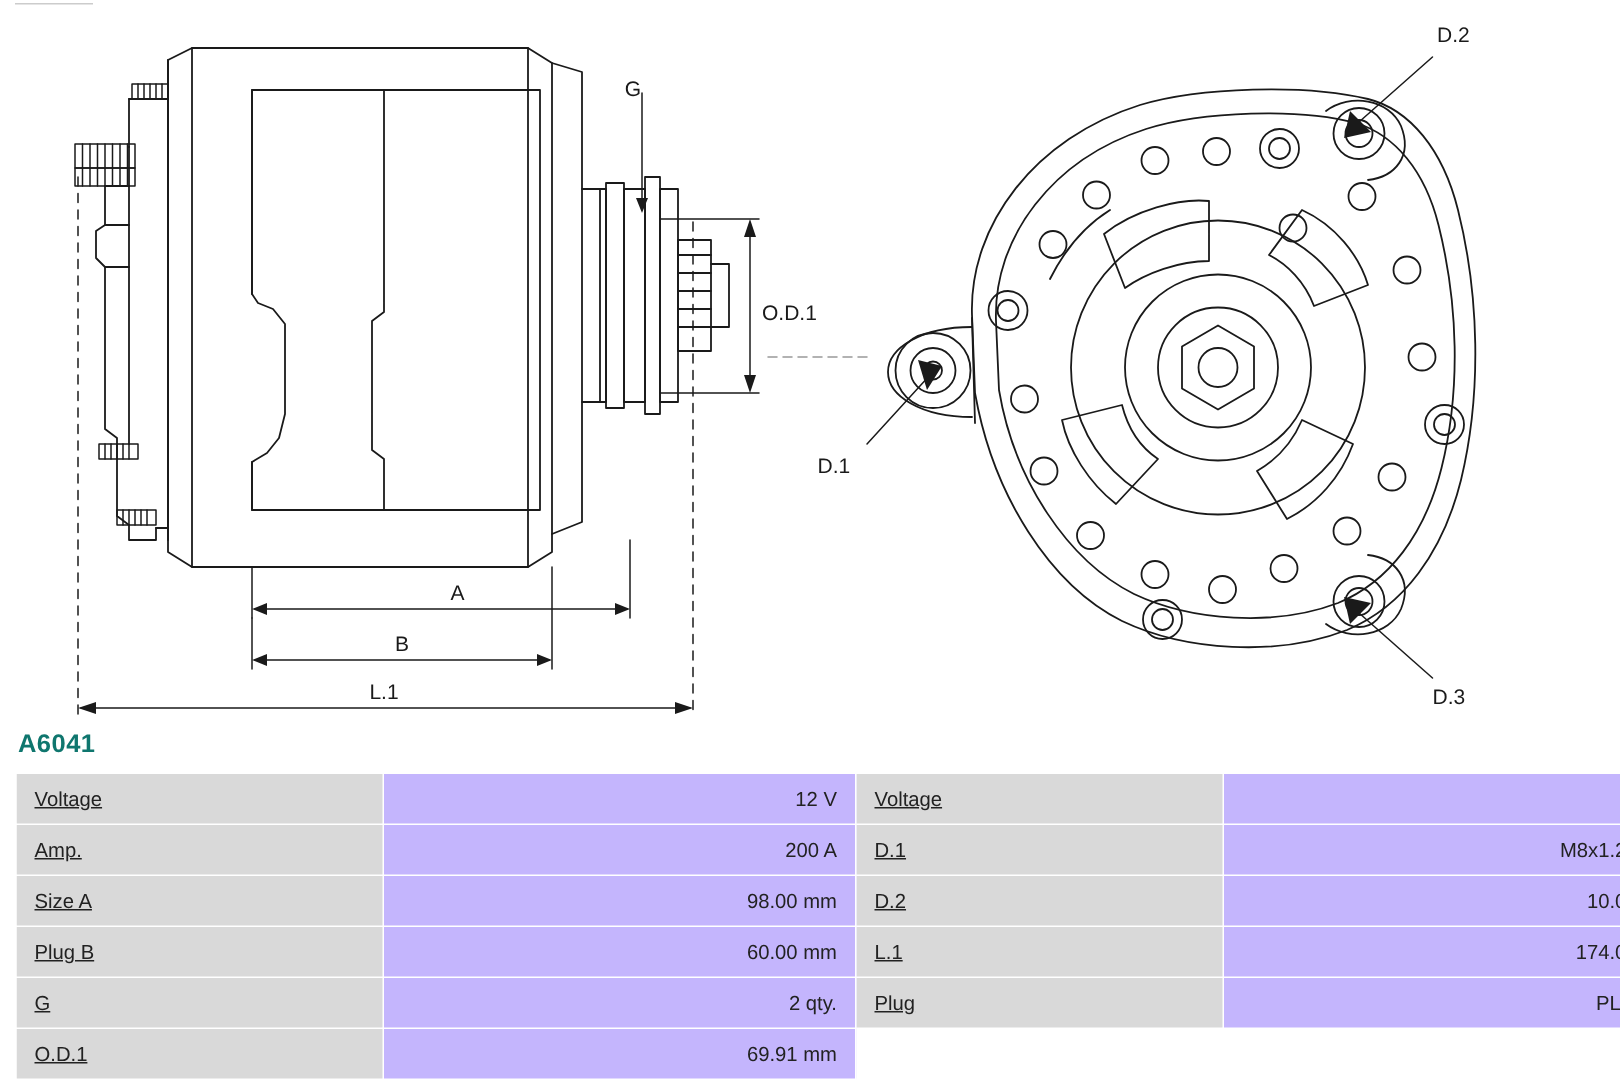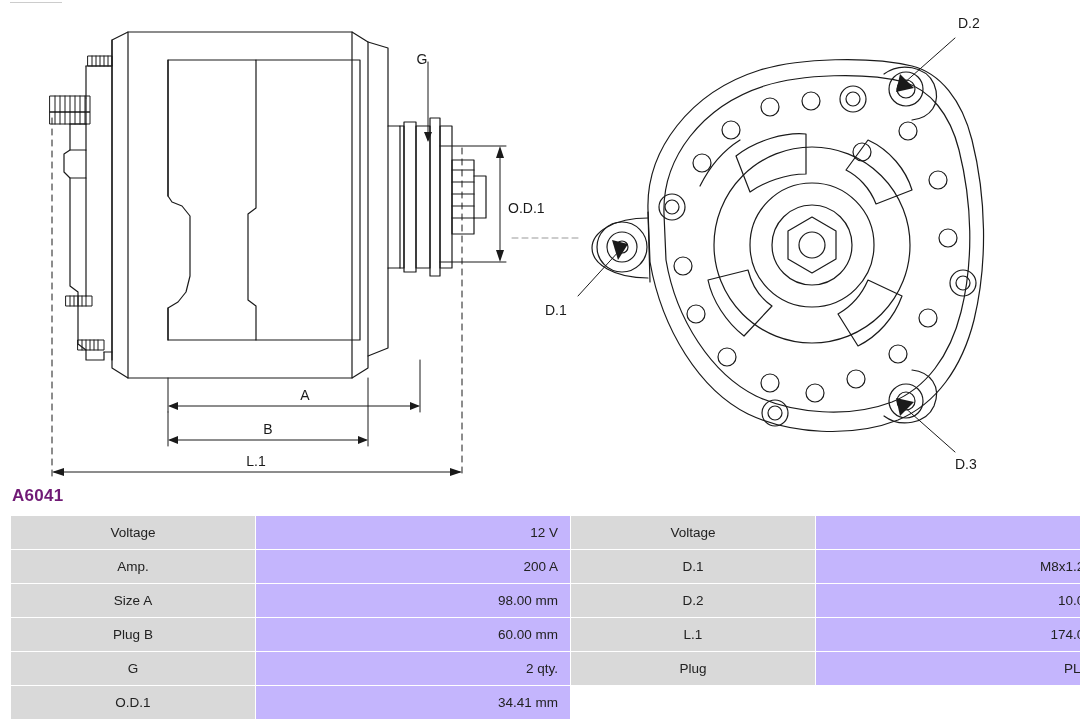--- a/index.html
+++ b/index.html
@@ -26,43 +26,44 @@
     left: 0;
     width: 1080px;
     height: 490px;
   }
   .part-number {
     position: absolute;
     left: 12px;
     top: 486px;
     font-size: 17px;
     font-weight: bold;
-    color: #701a75;
+    color: #0f766e;
     letter-spacing: 0.3px;
   }
   table.specs {
     position: absolute;
     left: 10px;
     top: 515px;
     width: 1060px;
     border-collapse: collapse;
     table-layout: fixed;
   }
   table.specs td {
     border: 1px solid #ffffff;
     height: 33px;
     font-size: 13.5px;
     padding: 0 12px;
     vertical-align: middle;
   }
   td.label {
     background: #d9d9d9;
-    text-align: center;
+    text-align: left;
     color: #222;
     width: 220px;
+    text-decoration: underline;
   }
   td.value {
     background: #c4b5fd;
     text-align: right;
     color: #222;
     width: 290px;
   }
   td.empty {
     background: #ffffff;
     border-color: #ffffff;
@@ -305,20 +306,20 @@
         <td class="value">174.00 mm</td>
       </tr>
       <tr>
         <td class="label">G</td>
         <td class="value">2 qty.</td>
         <td class="label">Plug</td>
         <td class="value">PL_4000</td>
       </tr>
       <tr>
         <td class="label">O.D.1</td>
-        <td class="value">34.41 mm</td>
+        <td class="value">69.91 mm</td>
         <td class="empty"></td>
         <td class="empty"></td>
       </tr>
     </tbody>
   </table>
 
 </div>
 
 </body></html>

